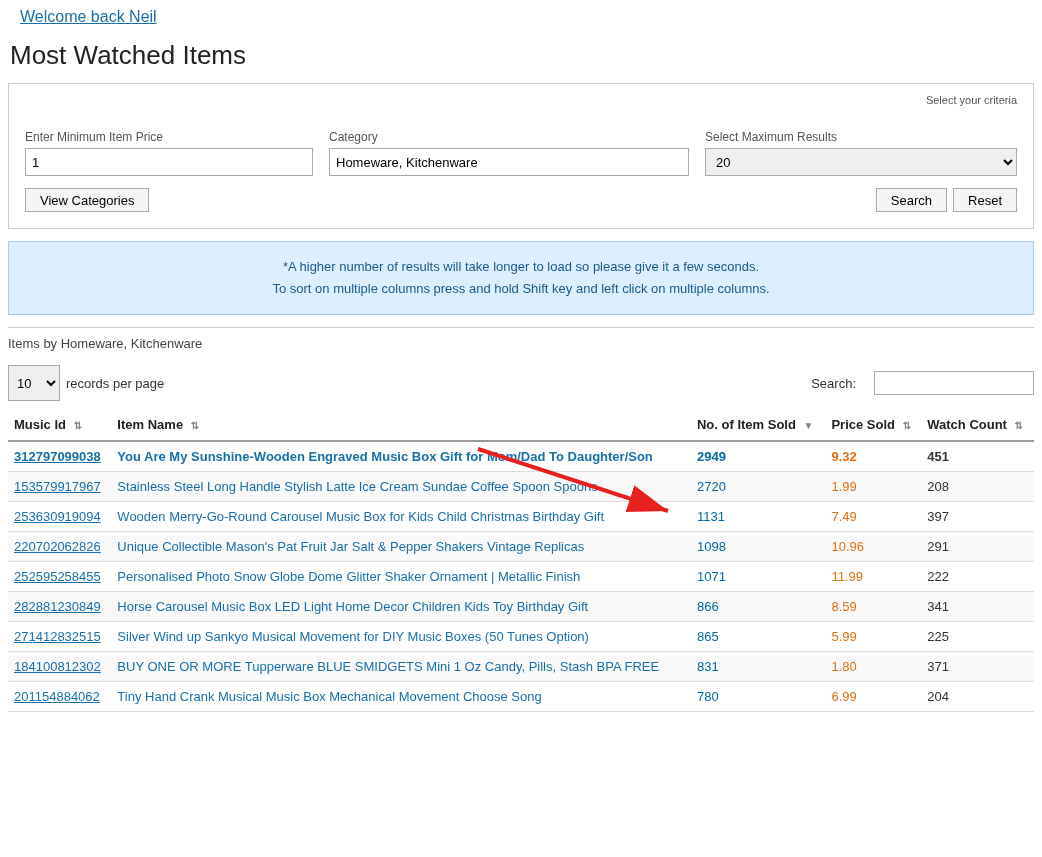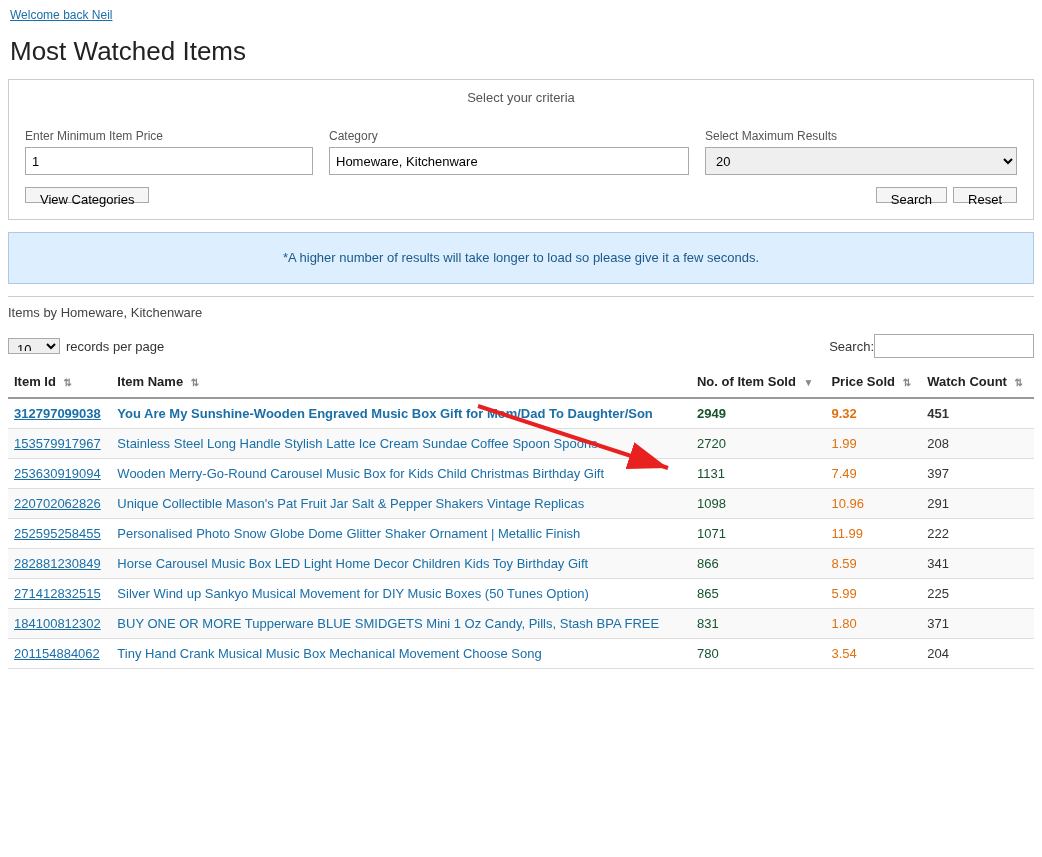--- a/index.html
+++ b/index.html
@@ -1,29 +1,29 @@
 <!DOCTYPE html>
 <html><head>
   <meta charset="utf-8">
   <style>
     * { box-sizing: border-box; margin: 0; padding: 0; }
     body { font-family: Arial, sans-serif; font-size: 13px; background: #fff; color: #333; }
 
-    .welcome-link { color: #1a6fa8; font-size: 12px; padding: 8px 10px; display: block; text-decoration: underline; cursor: pointer; }
+    .welcome-link { color: #1a6fa8; font-size: 16px; padding: 8px 20px; display: block; text-decoration: underline; cursor: pointer; }
     .page-title { font-size: 26px; font-weight: normal; padding: 6px 10px 12px 10px; color: #222; }
 
     .criteria-box {
       border: 1px solid #ccc;
       margin: 0 8px 12px 8px;
       padding: 10px 16px 16px 16px;
       background: #fff;
     }
     .criteria-label {
-      text-align: center;
-      font-size: 13px;
+      text-align: right;
+      font-size: 11px;
       color: #555;
       margin-bottom: 12px;
     }
     .criteria-row {
       display: flex;
       align-items: flex-end;
       gap: 16px;
       margin-top: 24px;
     }
     .criteria-field { display: flex; flex-direction: column; gap: 4px; }
@@ -44,21 +44,21 @@
       justify-content: space-between;
       align-items: center;
       margin-top: 12px;
     }
     .btn {
       border: 1px solid #aaa;
       background: #f5f5f5;
       padding: 4px 14px;
       font-size: 13px;
       cursor: pointer;
-      height: 16px;
+      height: 24px;
     }
     .btn-group { display: flex; gap: 6px; }
 
     .info-box {
       background: #ddeeff;
       border: 1px solid #b0c8e8;
       margin: 0 8px 12px 8px;
       padding: 14px 20px;
       text-align: center;
       color: #1a5a8a;
@@ -69,41 +69,41 @@
     .table-section { margin: 0 8px; }
     .table-header-label { font-size: 13px; color: #444; padding: 4px 0 6px 0; border-top: 1px solid #ccc; padding-top: 8px; }
 
     .table-controls {
       display: flex;
       justify-content: space-between;
       align-items: center;
       margin: 8px 0;
     }
     .records-per-page { display: flex; align-items: center; gap: 6px; font-size: 13px; }
-    .records-per-page select { border: 1px solid #aaa; padding: 2px 4px; font-size: 13px; height: 16px; }
-    .search-control { display: flex; align-items: center; gap: 0; font-size: 13px; justify-content: space-between; }
+    .records-per-page select { border: 1px solid #aaa; padding: 2px 4px; font-size: 13px; height: 36px; }
+    .search-control { display: flex; align-items: center; gap: 18px; font-size: 13px; justify-content: space-between; }
     .search-control input { border: 1px solid #aaa; padding: 2px 6px; font-size: 13px; height: 24px; width: 160px; }
 
     table { width: 100%; border-collapse: collapse; font-size: 13px; }
     thead tr { background: #fff; }
     th {
       border-bottom: 2px solid #999;
       padding: 8px 6px;
       text-align: left;
       font-weight: bold;
       color: #222;
       cursor: pointer;
       white-space: nowrap;
       vertical-align: bottom;
     }
     th .sort-arrows { display: inline-block; margin-left: 4px; color: #888; font-size: 10px; }
     td { padding: 7px 6px; border-bottom: 1px solid #ddd; }
     .item-id { color: #1a6fa8; text-decoration: underline; cursor: pointer; white-space: nowrap; }
     .item-name { color: #1a6fa8; cursor: pointer; }
-    .num-cell { text-align: left; color: #14532d; }
+    .num-cell { text-align: left; color: #0369a1; }
     .price-cell { text-align: left; color: #e07010; }
     .watch-cell { text-align: left; color: #333; }
 
     
     .arrow-wrapper {
       position: relative;
     }
   </style>
 </head>
 <body>
@@ -137,20 +137,21 @@
     <button class="btn">View Categories</button>
     <div class="btn-group">
       <button class="btn">Search</button>
       <button class="btn">Reset</button>
     </div>
   </div>
 </div>
 
 <div class="info-box">
   <div>*A higher number of results will take longer to load so please give it a few seconds.</div>
+  <div>To sort on multiple columns press and hold Shift key and left click on multiple columns.</div>
 </div>
 
 <div class="table-section">
   <div class="table-header-label">Items by Homeware, Kitchenware</div>
 
   <div class="table-controls">
     <div class="records-per-page">
       <select>
         <option>10</option>
         <option>25</option>
@@ -173,21 +174,21 @@
           <polygon points="0 0, 10 3.5, 0 7" fill="#e82020"></polygon>
         </marker>
       </defs>
       <line x1="10" y1="10" x2="200" y2="72" stroke="#e82020" stroke-width="4" marker-end="url(#arrowhead)"></line>
     </svg>
 
     <table>
       <thead>
         <tr>
           <th>
-            <span>Item Id</span>
+            <span>Music Id</span>
             <span class="sort-arrows">⇅</span>
           </th>
           <th>
             <span>Item Name</span>
             <span class="sort-arrows">⇅</span>
           </th>
           <th style="white-space:normal; min-width:80px;">
             <span>No. of Item Sold</span>
             <span class="sort-arrows">▼</span>
           </th>
@@ -255,19 +256,19 @@
             <td class="item-id">184100812302</td>
             <td class="item-name">BUY ONE OR MORE Tupperware BLUE SMIDGETS Mini 1 Oz Candy, Pills, Stash BPA FREE</td>
             <td class="num-cell">831</td>
             <td class="price-cell">1.80</td>
             <td class="watch-cell">371</td>
           </tr>
           <tr style="background: rgb(255, 255, 255);">
             <td class="item-id">201154884062</td>
             <td class="item-name">Tiny Hand Crank Musical Music Box Mechanical Movement Choose Song</td>
             <td class="num-cell">780</td>
-            <td class="price-cell">3.54</td>
+            <td class="price-cell">6.99</td>
             <td class="watch-cell">204</td>
           </tr>
         </tbody>
     </table>
   </div>
 </div>
 
 </body></html>

